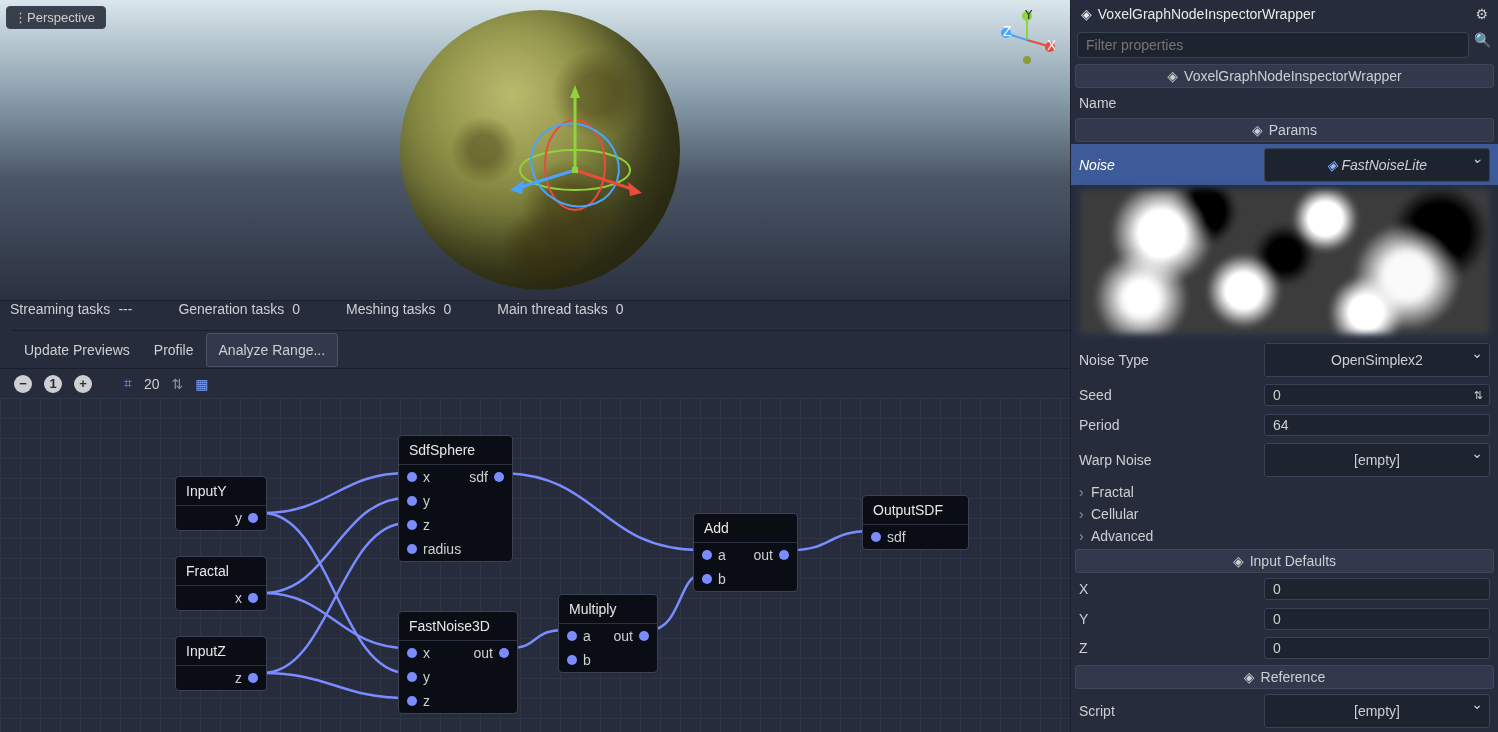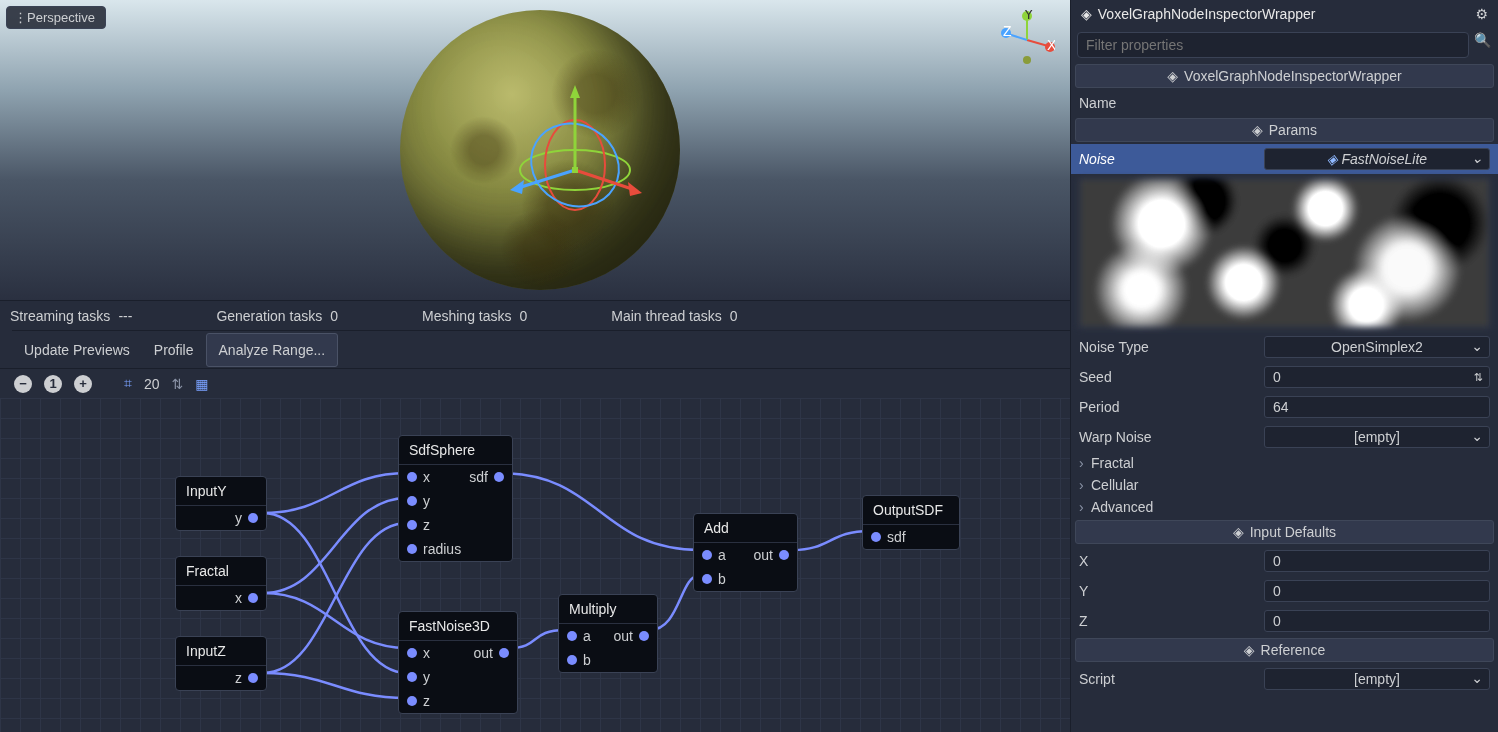--- a/index.html
+++ b/index.html
@@ -10,21 +10,21 @@
 
 .viewport { height: 300px; position: relative; background: linear-gradient(to bottom, #d9e6ec 0%, #8fa3b0 30%, #4a5666 60%, #2a3040 100%); overflow: hidden; }
 .persp-btn { position: absolute; top: 6px; left: 6px; background: rgba(30,35,48,0.85); border: 1px solid #3a4255; border-radius: 4px; padding: 3px 10px 3px 20px; color: #cdcfd2; font-size: 13px; }
 .persp-btn::before { content: "⋮"; position: absolute; left: 7px; top: 3px; }
 .grid-floor { position: absolute; inset: 0; }
 .voxel-blob { position: absolute; left: 400px; top: 10px; width: 280px; height: 280px; border-radius: 50%; background: radial-gradient(circle at 40% 30%, #b5b56e 0%, #8a8d4a 35%, #6b6d3a 60%, #4a4b28 90%); box-shadow: inset -40px -40px 60px rgba(30,30,20,0.7); filter: contrast(1.1); }
 .voxel-blob::before { content:""; position:absolute; inset:0; border-radius:50%; background: radial-gradient(circle at 60% 70%, rgba(60,50,20,0.45) 0 8%, transparent 18%), radial-gradient(circle at 30% 50%, rgba(60,50,20,0.4) 0 6%, transparent 14%), radial-gradient(circle at 70% 30%, rgba(60,50,20,0.4) 0 7%, transparent 16%), radial-gradient(circle at 50% 85%, rgba(60,50,20,0.4) 0 6%, transparent 14%); }
 .gizmo { position: absolute; left: 500px; top: 80px; width: 150px; height: 150px; pointer-events: none; }
 .axis-widget { position: absolute; right: 15px; top: 10px; width: 55px; height: 55px; }
 
-.status-bar { height: 30px; background: #262c3b; display: flex; align-items: center; padding: 0 10px; gap: 84px; font-size: 14px; color: #cdcfd2; border-top: 1px solid #1a1f2b; }
+.status-bar { height: 30px; background: #262c3b; display: flex; align-items: flex-start; padding: 0 10px; gap: 46px; font-size: 14px; color: #cdcfd2; border-top: 1px solid #1a1f2b; }
 .status-bar span.val { color: #cdcfd2; margin-left: 8px; }
 
 .tool-row { height: 38px; background: #262c3b; display: flex; align-items: center; border-top: 1px solid #1a1f2b; margin-left: 12px; }
 .tool-row button { background: transparent; border: none; color: #cdcfd2; padding: 8px 12px; font-size: 14px; }
 .tool-row button.active { background: #32394d; border: 1px solid #4a5266; border-radius: 3px; }
 
 .graph-toolbar { height: 30px; background: #262c3b; display: flex; align-items: center; gap: 12px; padding: 0 14px; border-top: 1px solid #1a1f2b; }
 .graph-toolbar .ico { width: 18px; height: 18px; border-radius: 50%; background: #cdcfd2; color: #262c3b; display: flex; align-items: center; justify-content: center; font-size: 13px; font-weight: bold; }
 .graph-toolbar .zoom { color: #cdcfd2; font-size: 14px; }
 
@@ -47,21 +47,21 @@
 .filter-row input { flex: 1; background: #1e2330; border: 1px solid #3a4255; border-radius: 4px; padding: 4px 8px; color: #8a93a6; font-size: 14px; }
 .section-hdr { background: #32394d; text-align: center; padding: 3px 0; font-size: 14px; border: 1px solid #3f4759; margin: 2px 4px; border-radius: 3px; display:flex; align-items:center; justify-content:center; gap:6px; }
 .prop-row { display: flex; align-items: center; padding: 4px 8px; font-size: 14px; min-height: 26px; }
 .prop-row .plabel { width: 45%; }
 .prop-row .pval { flex: 1; background: #1e2330; border: 1px solid #3a4255; border-radius: 3px; padding: 2px 8px; display: flex; align-items: center; justify-content: space-between; }
 .prop-row.selected { background: #3d5a99; font-style: italic; }
 .prop-row.selected .plabel { color: #fff; }
 .noise-preview { margin: 4px 8px; height: 150px; border: 1px solid #4a5266; background: #555; background-image: radial-gradient(circle at 20% 30%, #ddd 0 6%, transparent 15%), radial-gradient(circle at 60% 20%, #eee 0 5%, transparent 12%), radial-gradient(circle at 80% 60%, #ccc 0 7%, transparent 16%), radial-gradient(circle at 40% 70%, #e0e0e0 0 6%, transparent 14%), radial-gradient(circle at 15% 75%, #d0d0d0 0 5%, transparent 13%), radial-gradient(circle at 70% 85%, #ddd 0 5%, transparent 12%), radial-gradient(circle at 50% 45%, #222 0 5%, transparent 14%), radial-gradient(circle at 30% 15%, #111 0 4%, transparent 11%), radial-gradient(circle at 88% 30%, #1a1a1a 0 5%, transparent 13%); filter: blur(3px) contrast(1.6); }
 .expand-row { padding: 3px 8px 3px 20px; font-size: 14px; position: relative; }
 .expand-row::before { content: "›"; position: absolute; left: 8px; color: #8a93a6; }
-.dropdown-val { flex:1; background:#1e2330; border:1px solid #3a4255; border-radius:3px; padding:2px 8px; text-align:center; position:relative; }
+.dropdown-val { flex:1; background:#1e2330; border:1px solid #3a4255; border-radius:3px; padding:8px 8px; text-align:center; position:relative; }
 .dropdown-val::after { content:"⌄"; position:absolute; right:6px; top:1px; }
 .stepper::after { content:"⇅"; position:absolute; right:6px; font-size:11px; }
 .pval { position:relative; }
 </style>
 </head>
 <body>
 
 <div class="left-pane">
   <div class="viewport">
     <svg class="grid-floor">
@@ -233,21 +233,21 @@
           <span class="lbl">a</span>
           <span class="lbl-r">out</span>
           <span class="port-out"></span>
         </div>
       <div class="node-row">
           <span class="port-in"></span>
           <span class="lbl">b</span>
         </div>
     </div>
 
-    <div class="node" style="left:862px; top:97px; width:98px">
+    <div class="node" style="left:862px; top:97px; width:107px">
       <div class="node-title">OutputSDF</div>
       <div class="node-row">
           <span class="port-in"></span>
           <span class="lbl">sdf</span>
         </div>
     </div>
   </div>
 </div>
 
 <div class="right-pane">

